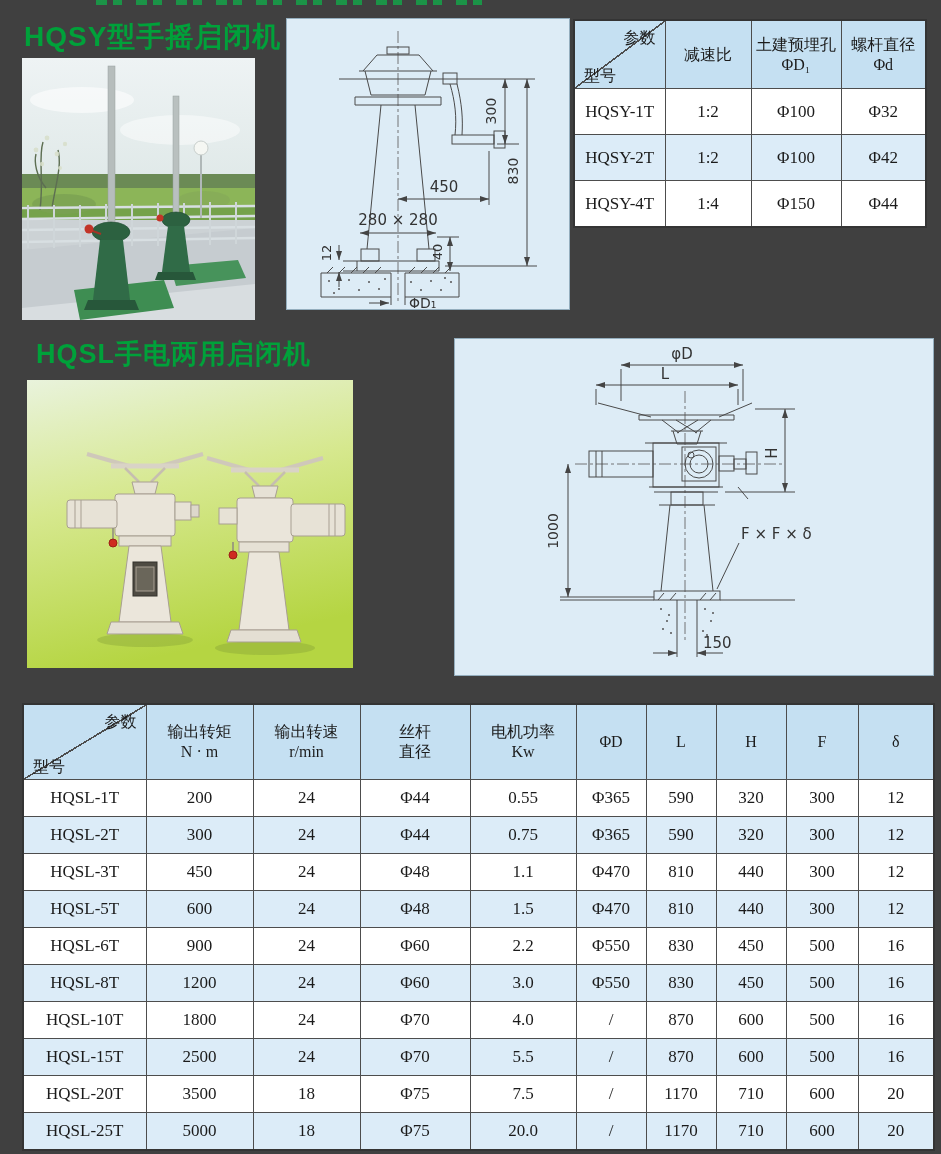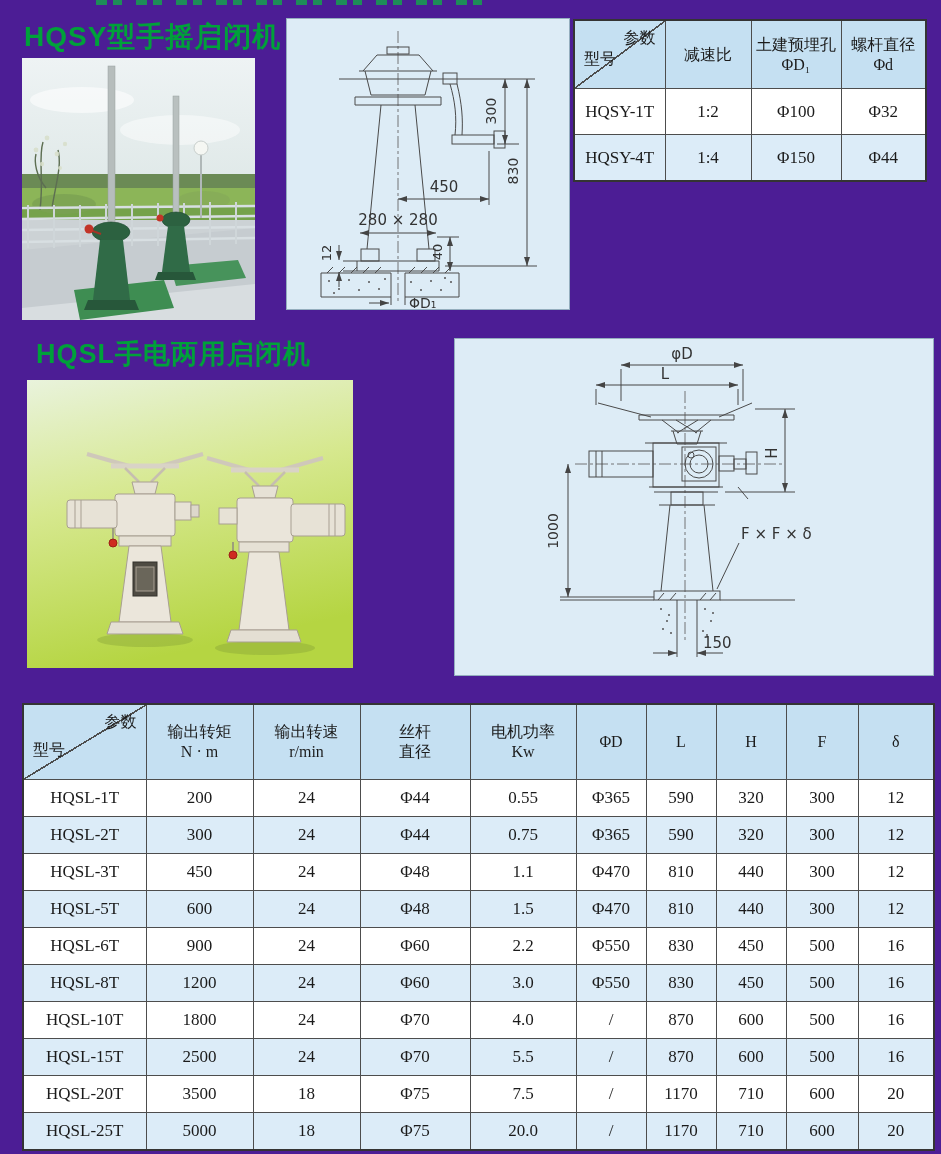--- a/index.html
+++ b/index.html
@@ -4,21 +4,21 @@
 <style>
   :root{
     --green:#00a13a;
     --hdr-blue:#c5e0f2;
     --row-blue:#dcecf8;
     --draw-bg:#ddecf6;
     --draw-border:#94aebe;
     --line:#4d4d4d;
   }
   html,body{margin:0;padding:0;background:#fff;}
-  #page{position:relative;width:941px;height:1154px;background:#4c1d95;overflow:hidden;
+  #page{position:relative;width:941px;height:1154px;background:#404040;overflow:hidden;
         font-family:"Liberation Sans", sans-serif;}
 
   
   .top-strip{position:absolute;left:96px;top:0;width:392px;height:5px;opacity:.8;
     background:repeating-linear-gradient(90deg,#12a849 0 11px,transparent 11px 17px,#12a849 17px 26px,transparent 26px 40px);}
 
   .sec-title{position:absolute;color:var(--green);font-weight:bold;font-size:28px;letter-spacing:1px;}
   #title1{left:24px;top:18px;}
   #title2{left:24px;top:336px;}
 
@@ -44,21 +44,21 @@
   #table1 tbody td{height:45px;}
 
   #table2{position:absolute;left:22px;top:703px;width:911px;}
   #table2 thead th{height:74px;}
   #table2 tbody td{height:36px;}
 
   th.corner{position:relative;
     background-image:linear-gradient(to bottom right,transparent calc(50% - 0.8px),#4d4d4d calc(50% - 0.8px),#4d4d4d calc(50% + 0.8px),transparent calc(50% + 0.8px));
     background-color:var(--hdr-blue);margin-left:36px;}
   th.corner .c-top{position:absolute;top:7px;right:9px;}
-  th.corner .c-bot{position:absolute;bottom:19px;left:9px;}
+  th.corner .c-bot{position:absolute;bottom:2px;left:9px;}
 
   svg text{font-family:"DejaVu Sans",sans-serif;fill:#333;}
   .dim{stroke:#444;stroke-width:1;fill:none;}
   .thin{stroke:#4a4a4a;stroke-width:1;fill:none;}
   .cl{stroke:#666;stroke-width:0.9;fill:none;stroke-dasharray:12 3 3 3;}
 </style>
 </head>
 <body>
 
 <div id="page">
@@ -260,20 +260,26 @@
           <div>Φd</div>
         </th>
       </tr>
     </thead>
     <tbody>
         <tr>
           <td>HQSY-1T</td>
           <td>1:2</td>
           <td>Φ100</td>
           <td>Φ32</td>
+        </tr>
+        <tr>
+          <td>HQSY-2T</td>
+          <td>1:2</td>
+          <td>Φ100</td>
+          <td>Φ42</td>
         </tr>
         <tr>
           <td>HQSY-4T</td>
           <td>1:4</td>
           <td>Φ150</td>
           <td>Φ44</td>
         </tr>
       </tbody>
   </table>
 

